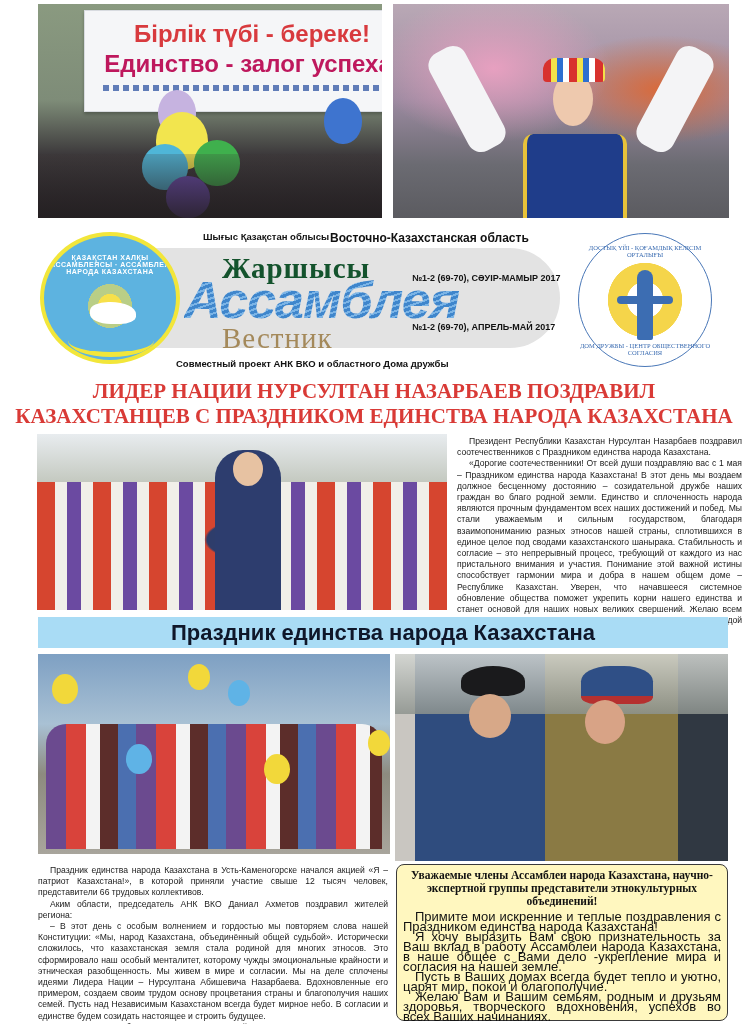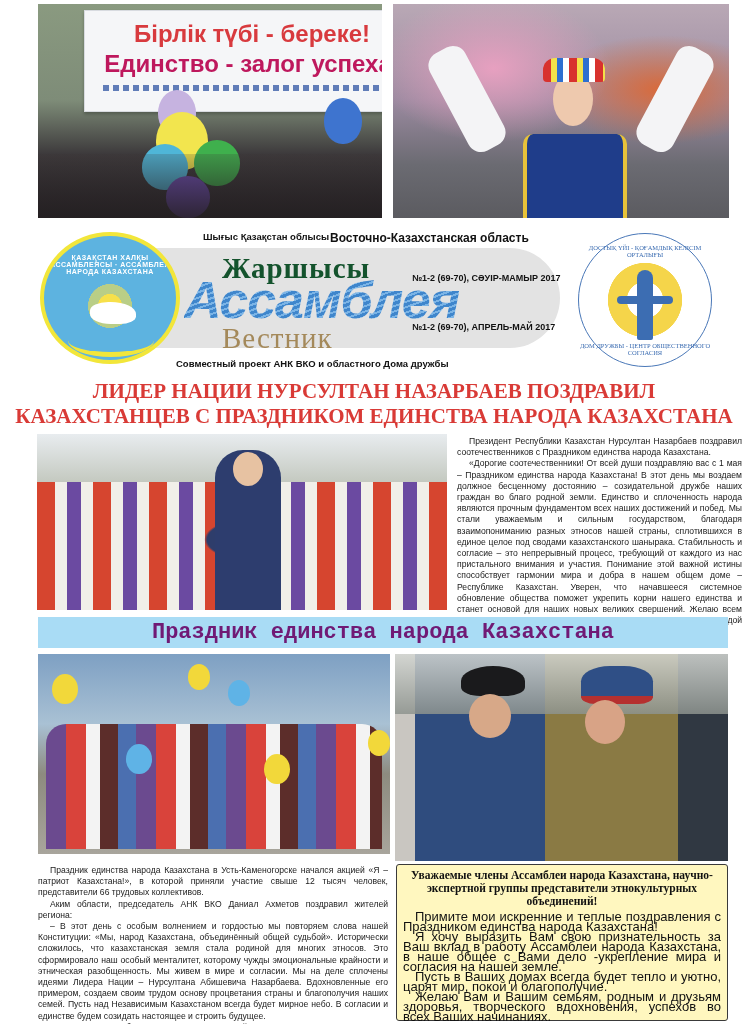--- a/index.html
+++ b/index.html
@@ -58,33 +58,33 @@
   .ph3 .sky { position:absolute; left:0; top:0; width:100%; height:48px; background:linear-gradient(180deg,#e8ecef,#c4c9c0); }
   .ph3 .president { position:absolute; left:178px; top:16px; width:66px; height:160px; background:#2d3d6e; border-radius:28px 28px 0 0; }
   .ph3 .face { position:absolute; left:196px; top:18px; width:30px; height:34px; background:#e7c2a2; border-radius:50%; }
 
   .col-text { position:absolute; font-size:8.6px; line-height:11.2px; text-align:justify; color:#1a1a1a; }
   .col-text p { margin:0; text-indent:12px; }
   .art1 { left:457px; top:436px; width:285px; }
 
   
   .band { position:absolute; left:38px; top:617px; width:690px; height:31px; background:#a9dcf5; text-align:center; }
-  .band span { font-family:Liberation Mono, monospace; font-weight:bold; color:#701a75; font-size:22px; line-height:31px;margin-top:23px; }
+  .band span { font-family:Liberation Sans, sans-serif; font-weight:bold; color:#0f172a; font-size:22px; line-height:31px;margin-top:23px; }
 
   .ph4 { left:38px; top:654px; width:352px; height:200px; background:
       linear-gradient(180deg,#7ea0c3 0%, #a9c1d4 35%, #8d8b7f 60%, #a8a59c 100%); }
   .ph4 .people { position:absolute; left:8px; top:70px; width:336px; height:125px; background:
       repeating-linear-gradient(90deg,#6b4a8f 0 20px,#d9433b 20px 40px,#f3f3f3 40px 54px,#5c2d2a 54px 72px,#4b6fb0 72px 90px); border-radius:20px 20px 0 0; }
   .ph5 { left:395px; top:654px; width:333px; height:207px; background:
       linear-gradient(90deg,#c9c6c1 0 6%, #2f4c7e 6% 45%, #8a7a44 45% 85%, #303842 85% 100%); }
   .ph5 .bg { position:absolute; left:0; top:0; width:100%; height:60px; background:linear-gradient(180deg,#d5d8d4,#8d938e); opacity:.85; }
 
   .art2 { left:38px; top:865px; width:350px; }
 
-  .letter { position:absolute; left:396px; top:864px; width:332px; height:157px; background:#fff7bf; border:1.5px solid #3a3a3a; border-radius:3px; box-sizing:border-box; padding:4px 6px; }
+  .letter { position:absolute; left:396px; top:864px; width:332px; height:157px; background:#fff7bf; border:1.5px solid #3a3a3a; border-radius:8px; box-sizing:border-box; padding:4px 6px; }
   .letter h3 { margin:0; text-align:center; font-family:"Liberation Serif", serif; font-weight:bold; font-size:11.5px; line-height:13px; color:#111; }
   .letter .body { font-size:13px; line-height:10px; text-align:justify; margin-top:4px; }
   .letter .body p { margin:0; text-indent:12px; }
   .letter .sig { font-size:8.4px; line-height:10.5px; text-align:right; font-weight:bold; font-style:italic; margin-top:3px; }
 </style>
 </head>
 <body>
 
 <div class="photo ph1">
   <div class="banner">

